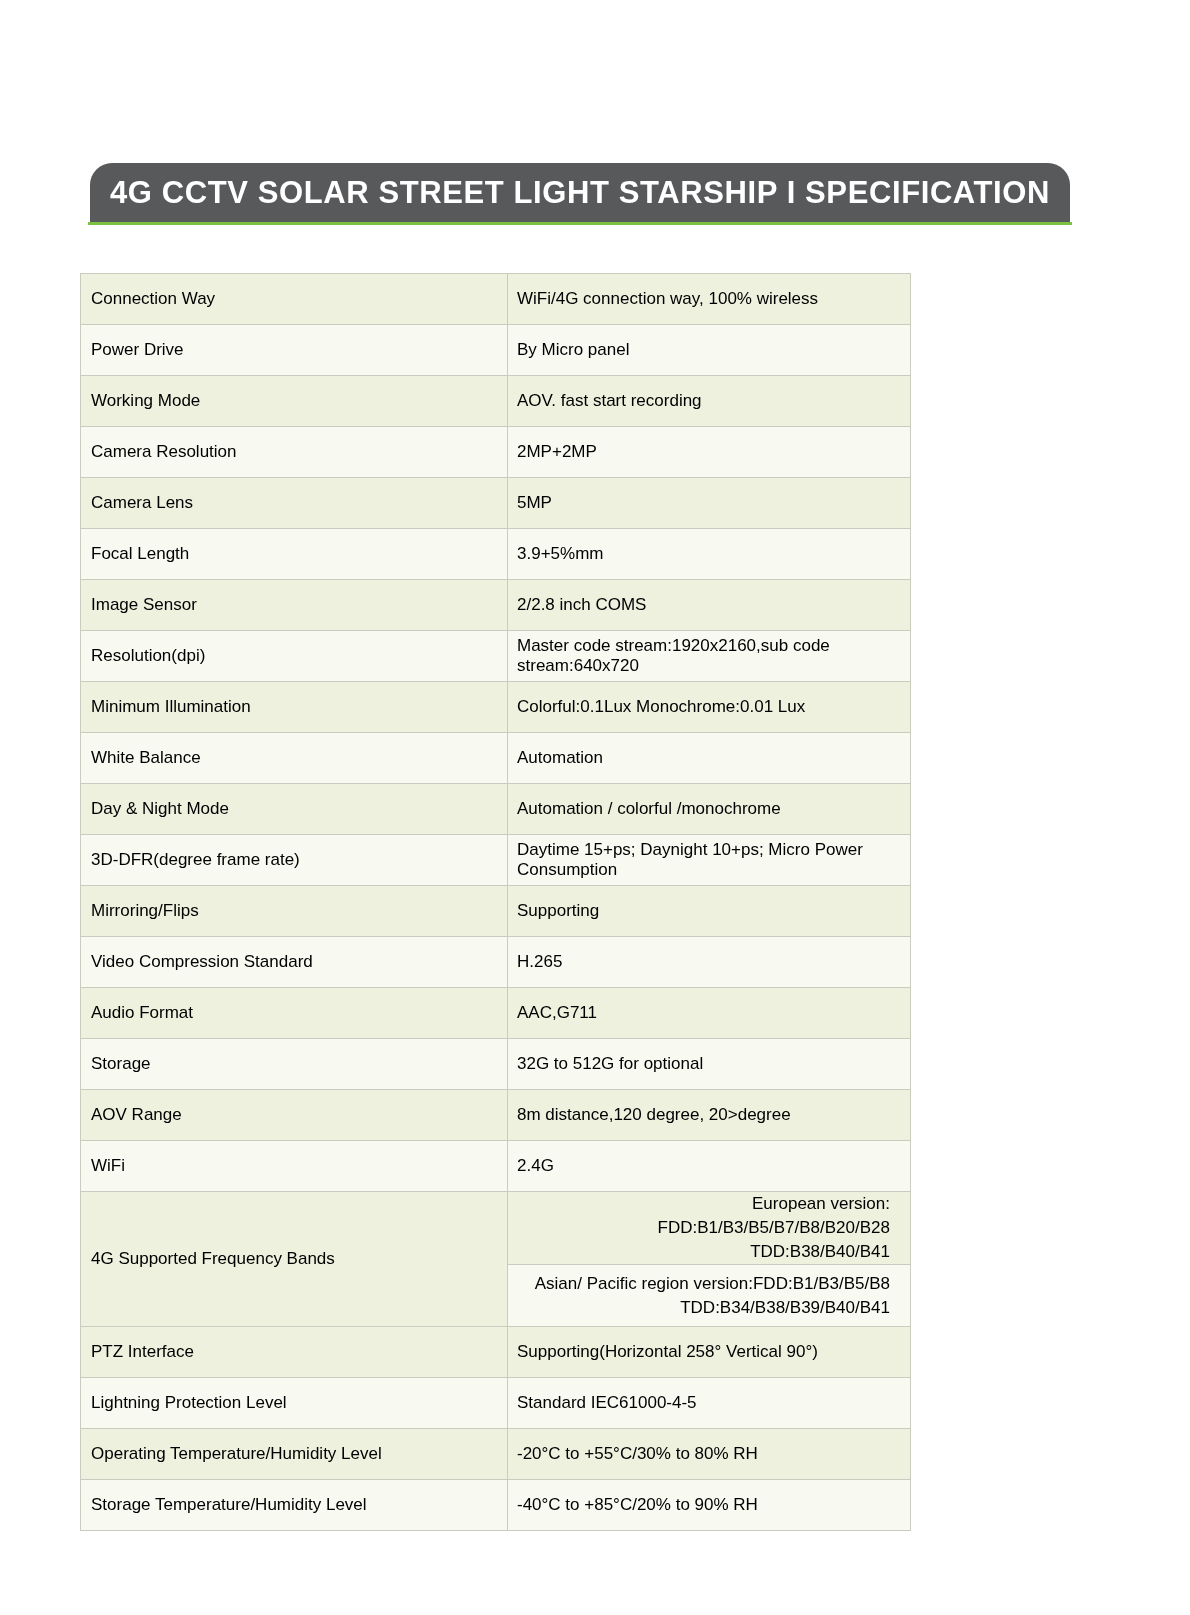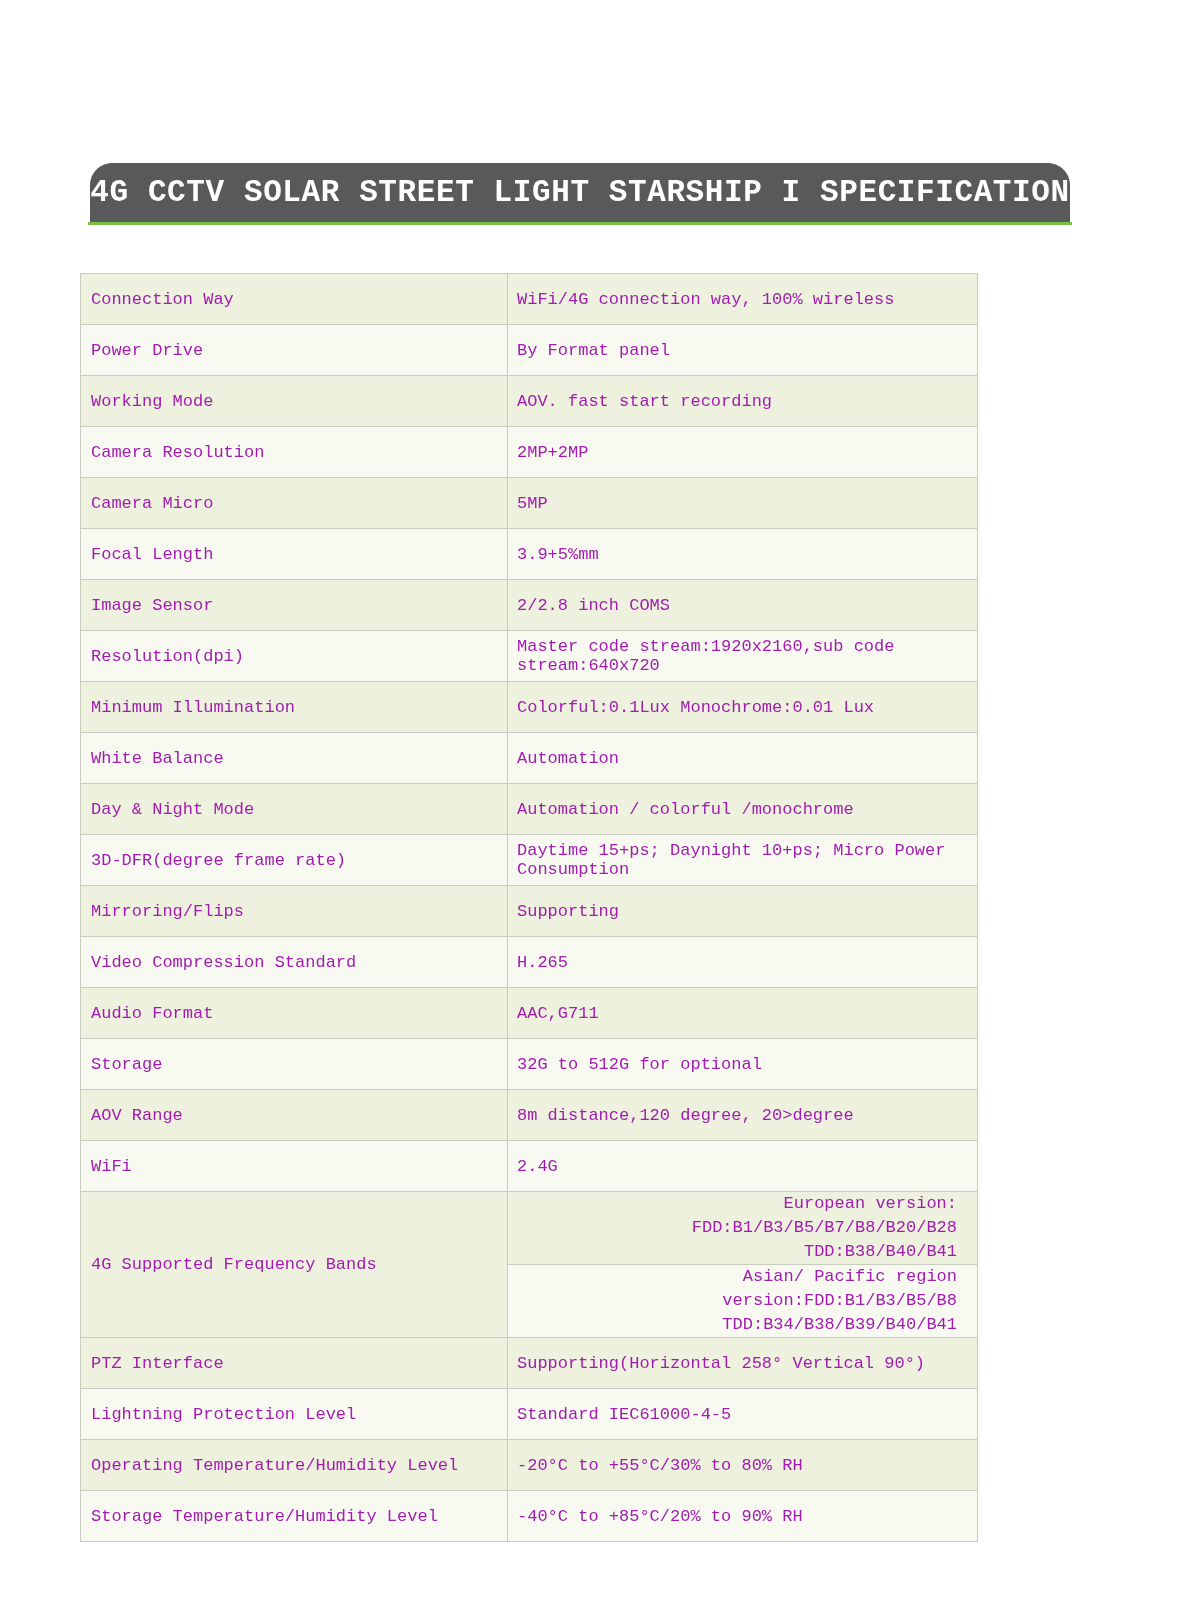--- a/index.html
+++ b/index.html
@@ -1,21 +1,21 @@
 <!DOCTYPE html>
 <html><head>
 <meta charset="utf-8">
 <style>
   html,body { margin:0; padding:0; background:#ffffff; }
   .page {
     position:relative;
     width:1190px;
     height:1615px;
     background:#ffffff;
-    font-family:Liberation Mono, monospace;
+    font-family:Liberation Sans, sans-serif;
     overflow:hidden;
   }
   .banner {
     position:absolute;
     left:90px; top:163px;
     width:980px; height:59px;
     background:#58595b;
     border-radius:22px 22px 0 0;
     display:flex; align-items:center; justify-content:center;
   }
@@ -29,25 +29,25 @@
   }
   .banner-underline {
     position:absolute;
     left:88px; top:222px;
     width:984px; height:3px;
     background:#7cc242;
   }
   table.spec-table {
     position:absolute;
     left:80px; top:273px;
-    width:898px;
+    width:831px;
     border-collapse:collapse;
     table-layout:fixed;
     font-size:17px;
-    color:#a21caf;
+    color:#000000;
   }
   .spec-table td {
     border:1px solid #c9cdc0;
     vertical-align:middle;
   }
   .label-cell { width:408px; padding:0 8px 0 10px; }
   .value-cell { padding:0 20px 0 9px; }
   tr.std  { height:51px; }
   tr.freq1 { height:66px; }
   tr.freq2 { height:62px; }
@@ -66,32 +66,32 @@
   <div class="banner-underline"></div>
 
   <table class="spec-table">
     <tbody>
       <tr class="std">
         <td class="label-cell g">Connection Way</td>
         <td class="value-cell g">WiFi/4G connection way, 100% wireless</td>
       </tr>
       <tr class="std">
         <td class="label-cell w">Power Drive</td>
-        <td class="value-cell w">By Format panel</td>
+        <td class="value-cell w">By Micro panel</td>
       </tr>
       <tr class="std">
         <td class="label-cell g">Working Mode</td>
         <td class="value-cell g">AOV. fast start recording</td>
       </tr>
       <tr class="std">
         <td class="label-cell w">Camera Resolution</td>
         <td class="value-cell w">2MP+2MP</td>
       </tr>
       <tr class="std">
-        <td class="label-cell g">Camera Micro</td>
+        <td class="label-cell g">Camera Lens</td>
         <td class="value-cell g">5MP</td>
       </tr>
       <tr class="std">
         <td class="label-cell w">Focal Length</td>
         <td class="value-cell w">3.9+5%mm</td>
       </tr>
       <tr class="std">
         <td class="label-cell g">Image Sensor</td>
         <td class="value-cell g">2/2.8 inch COMS</td>
       </tr>

